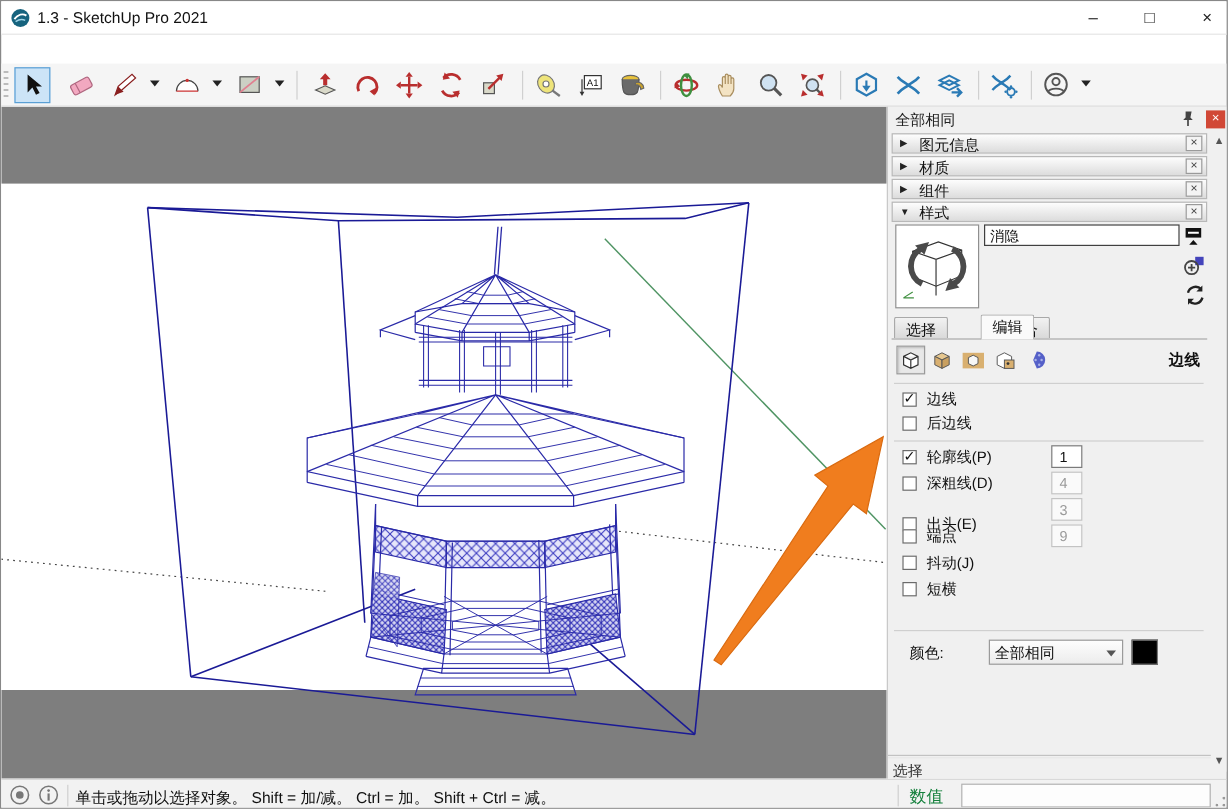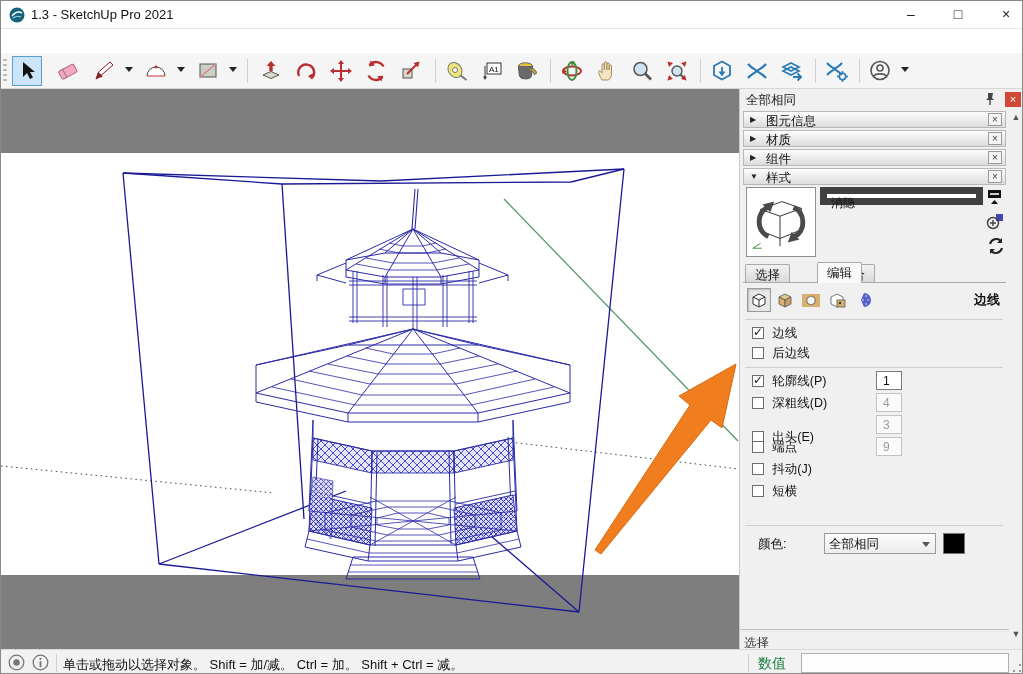--- a/index.html
+++ b/index.html
@@ -29,21 +29,21 @@
   #panel-title{left:6px;top:3px;font-size:12.5px;color:#222;}
   #panel-close{left:265px;top:3px;width:16px;height:15px;background:#d14836;color:#fff;text-align:center;line-height:14px;font-size:11px;cursor:pointer;}
   #panel-pin{left:243px;top:3px;width:14px;height:15px;cursor:pointer;}
   .sec-bar{position:absolute;left:3px;width:263px;height:17px;background:linear-gradient(#fdfdfd,#dcdcdc);border:1px solid #b8b8b8;cursor:pointer;}
   .sec-arrow{position:absolute;left:6px;top:3px;font-size:8px;color:#222;}
   .sec-label{position:absolute;left:22px;top:1px;font-size:12.5px;color:#111;text-align:right;}
   .sec-x{position:absolute;right:3px;top:1px;width:14px;height:13px;border:1px solid #9a9a9a;background:#f4f4f4;color:#444;font-size:10px;line-height:11px;text-align:center;cursor:pointer;}
   #scrollcol{left:269px;top:21px;width:14px;height:533px;background:#f0f0f0;}
   .scroll-arrow{position:absolute;left:1px;width:12px;height:13px;color:#555;font-size:9px;text-align:center;line-height:13px;cursor:pointer;}
   
-  .inputbox{position:absolute;background:#fff;border:7px solid #404040;font-size:12px;color:#111;padding:1px 4px;}
+  .inputbox{position:absolute;background:#fff;border:1px solid #404040;font-size:12px;color:#111;padding:1px 4px;}
   #style-thumb{left:6px;top:98px;width:70px;height:70px;background:#fff;border:1px solid #8f8f8f;cursor:pointer;}
   .mini-icon{position:absolute;width:18px;height:18px;cursor:pointer;}
   .tab{position:absolute;top:175px;height:18px;padding:2px 9px;font-size:12.5px;color:#111;background:linear-gradient(#f2f2f2,#d9d9d9);border:1px solid #a9a9a9;border-bottom:none;border-radius:2px 2px 0 0;cursor:pointer;}
   .tab.on{background:#fafafa;top:173px;height:21px;z-index:2;margin-left:32px;}
   #tabline{left:3px;top:193px;width:263px;height:1px;background:#a9a9a9;}
   .cubebtn{position:absolute;top:199px;width:24px;height:24px;border:1px solid transparent;background:transparent;cursor:pointer;padding:2px;}
   .cubebtn.pressed{border:1px solid #9a9a9a;background:#e8e8e8;box-shadow:inset 1px 1px 2px #bbb;}
   .cubebtn svg{width:18px;height:18px;display:block;}
   #edit-subpanel-label{left:0;top:202px;width:260px;text-align:right;font-weight:bold;font-size:13px;color:#111;}
   .groupbox{position:absolute;left:5px;width:258px;border-top:1px solid #cfcfcf;}

